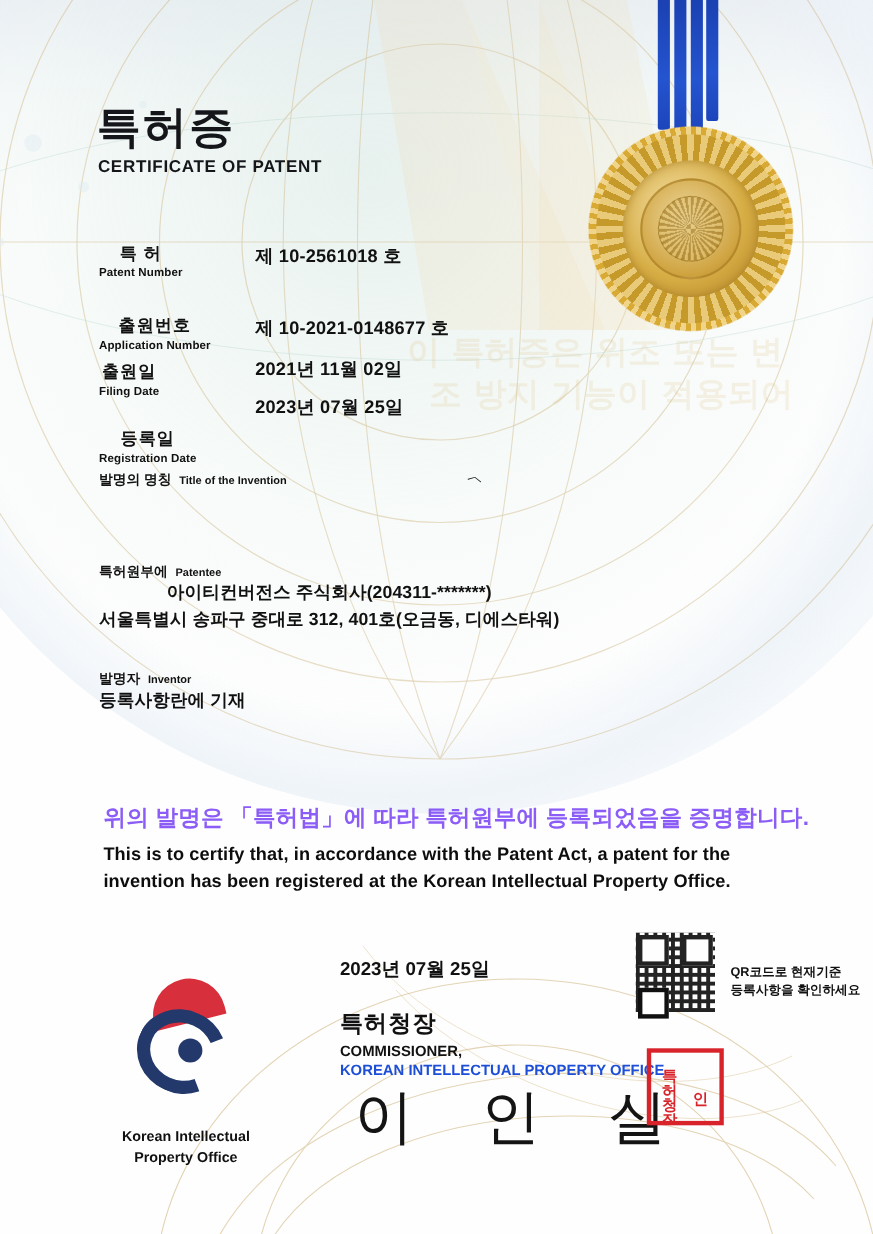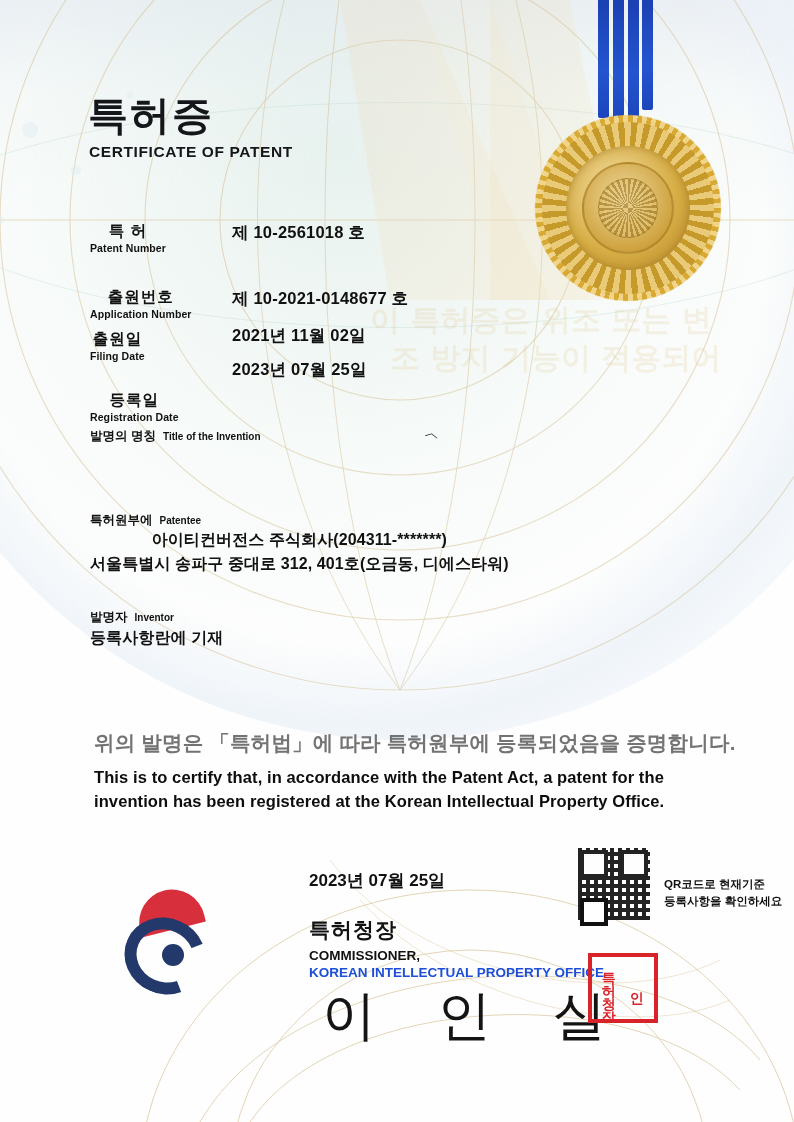--- a/index.html
+++ b/index.html
@@ -194,21 +194,21 @@
     line-height: 1.5;
     letter-spacing: .1px;
   }
 
   .cert-ko {
     position: absolute;
     left: 94px;
     top: 729px;
     font-size: 20.5px;
     font-weight: bold;
-    color: #737373;
+    color: #8b5cf6;
     letter-spacing: .2px;
   }
   .cert-en {
     position: absolute;
     left: 94px;
     top: 766px;
     width: 625px;
     font-size: 16.5px;
     font-weight: bold;
     color: #0d0d0d;
@@ -529,20 +529,24 @@
   <div class="stamp">
     <span>특허청장</span>
     <span>인</span>
   </div>
 
   <div class="emblem">
     <div class="red"></div>
     <div class="navy"></div>
     <div class="dot"></div>
   </div>
+  <div class="org-en">
+    <div>Korean Intellectual</div>
+    <div>Property Office</div>
+  </div>
 
   <div class="qr"></div>
   <div class="qr-corner3"></div>
   <div class="qr-note">
     <div>QR코드로 현재기준</div>
     <div>등록사항을 확인하세요</div>
   </div>
 
 </div>
 

